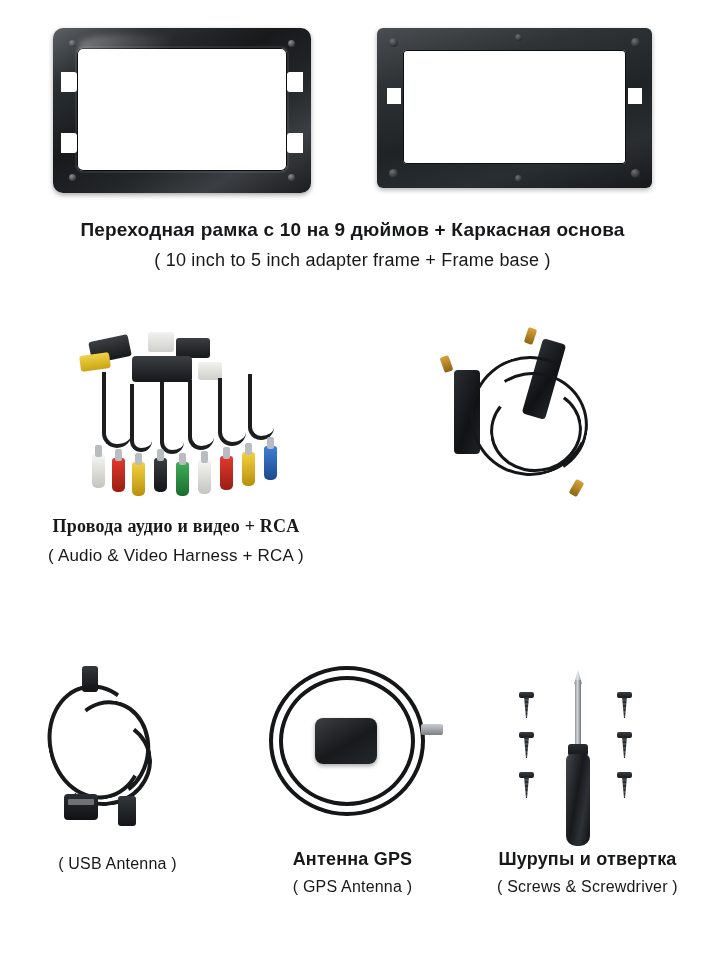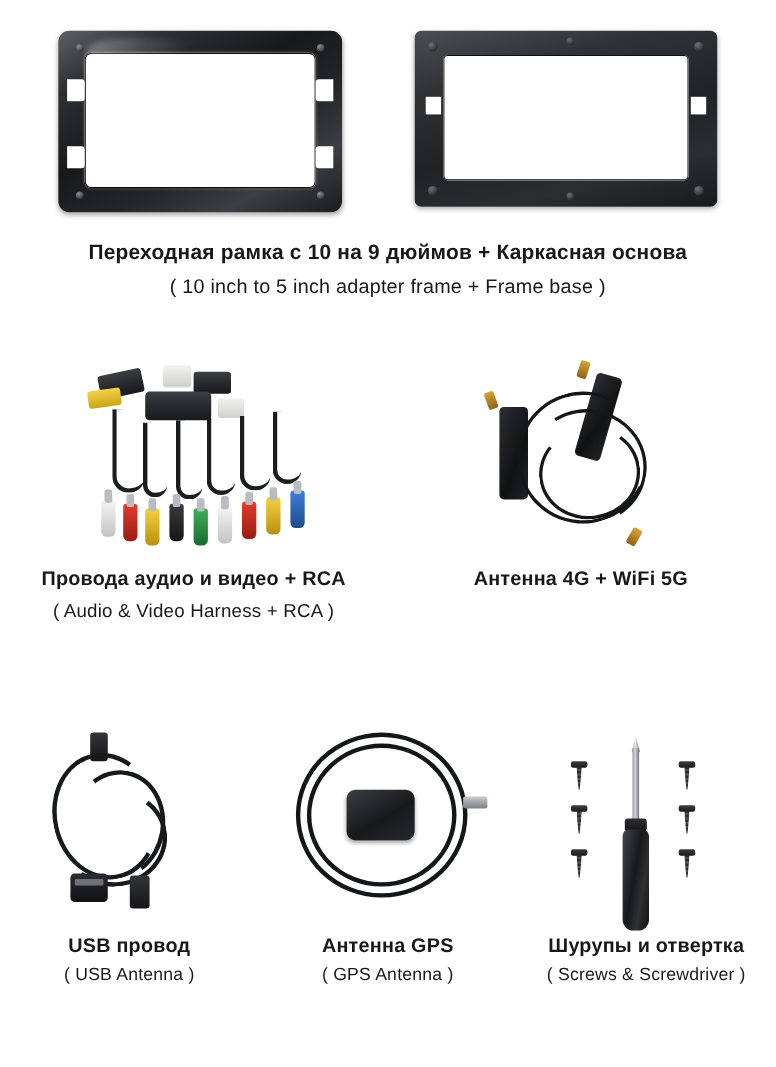--- a/index.html
+++ b/index.html
@@ -153,21 +153,21 @@
     position:absolute;
     border: 3px solid #141618;
     border-radius: 50%;
     background: transparent;
   }
   .ant-tip {
     position:absolute; width:9px; height:16px; border-radius:2px;
     background: linear-gradient(180deg,#d8a23c,#8d6513);
   }
 
-  #sec-two .caption-ru { font-size: 18px; }
+  #sec-two .caption-ru { font-size: 18px; font-family: Liberation Serif, serif; }
   #sec-two .caption-en { font-size: 17px; }
 
   
   #sec-three { top: 648px; height: 322px; }
   .three-col { display:flex; }
   .col3 { width: 235px; position: relative; }
   .img-box3 { position: relative; height: 200px; }
 
   
   .usb { position:absolute; left: 40px; top: 18px; width: 160px; height: 175px; }
@@ -345,21 +345,20 @@
             <div class="ant-pad" style="left:88px;top:12px;width:24px;height:78px;transform:rotate(16deg);"></div>
             <div class="ant-tip" style="left:-2px;top:28px;transform:rotate(-20deg);"></div>
             <div class="ant-tip" style="left:82px;top:0px;transform:rotate(18deg);"></div>
             <div class="ant-cable" style="left:26px;top:28px;width:120px;height:120px;border-color:#141618 transparent #141618 #141618;transform:rotate(-18deg);"></div>
             <div class="ant-cable" style="left:36px;top:44px;width:108px;height:104px;border-color:#141618 #141618 transparent transparent;transform:rotate(12deg);"></div>
             <div class="ant-cable" style="left:46px;top:60px;width:92px;height:84px;border-color:transparent #141618 #141618 #141618;transform:rotate(-8deg);"></div>
             <div class="ant-tip" style="left:128px;top:152px;transform:rotate(30deg);"></div>
           </div>
         </div>
         <div class="caption-block">
-          <div class="caption-ru">Антенна 4G + WiFi 5G</div>
         </div>
       </div>
 
     </div>
   </div>
 
   <div class="section" id="sec-three">
     <div class="three-col">
 
       <div class="col3">
@@ -367,21 +366,20 @@
           <div class="usb">
             <div class="usb-conn" style="left:42px;top:0px;width:16px;height:26px;"></div>
             <div class="usb-loop" style="left:8px;top:18px;width:96px;height:116px;border-color:#17191b transparent #17191b #17191b;transform:rotate(-12deg);"></div>
             <div class="usb-loop" style="left:24px;top:34px;width:86px;height:100px;border-color:#17191b #17191b transparent transparent;transform:rotate(10deg);"></div>
             <div class="usb-loop" style="left:16px;top:52px;width:96px;height:88px;border-color:transparent #17191b #17191b transparent;transform:rotate(-6deg);"></div>
             <div class="usb-port" style="left:24px;top:128px;width:34px;height:26px;"></div>
             <div class="usb-conn" style="left:78px;top:130px;width:18px;height:30px;"></div>
           </div>
         </div>
         <div class="caption-block cap-tight">
-          <div class="caption-ru">USB провод</div>
           <div class="caption-en">( USB Antenna )</div>
         </div>
       </div>
 
       <div class="col3">
         <div class="img-box3">
           <div class="gps">
             <div class="gps-coil" style="left:6px;top:4px;width:156px;height:150px;"></div>
             <div class="gps-coil" style="left:16px;top:14px;width:136px;height:130px;"></div>
             <div class="gps-body"></div>

